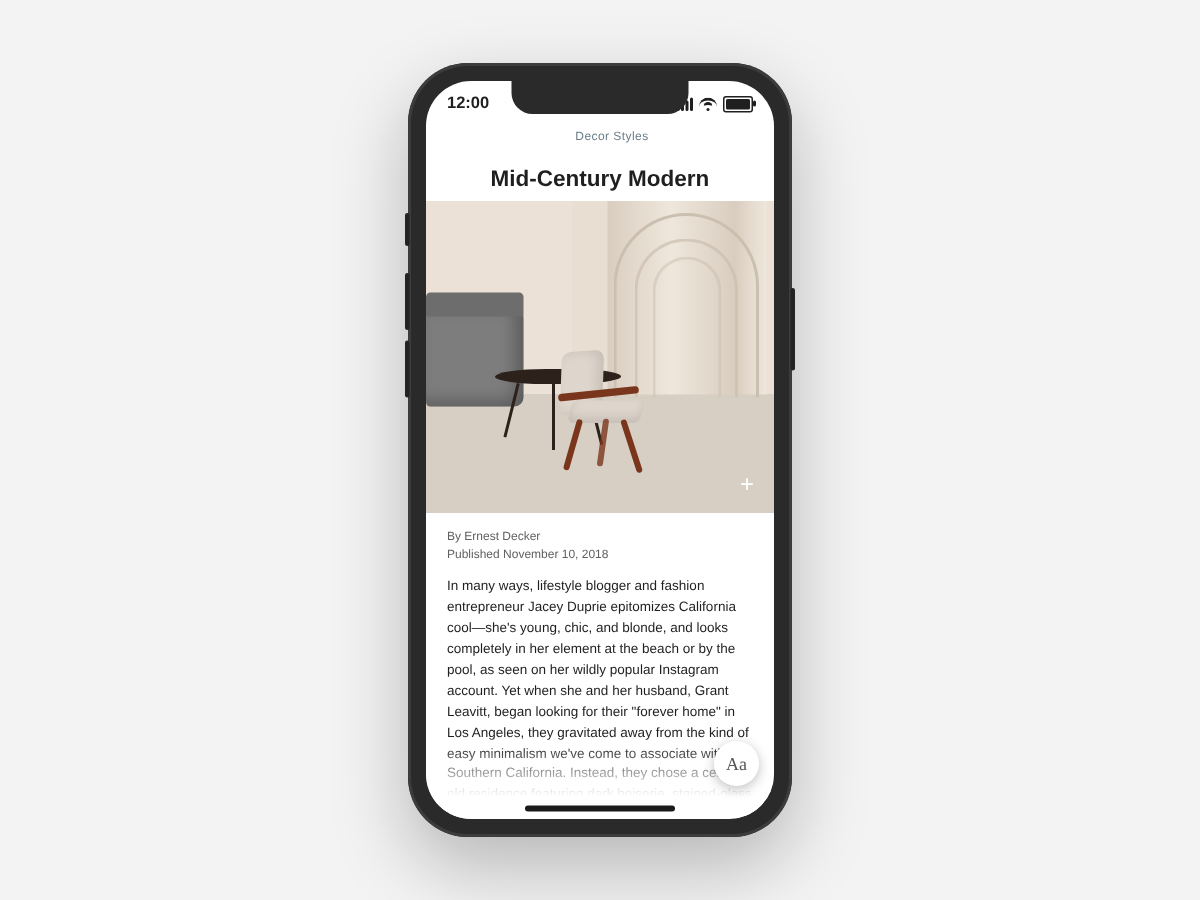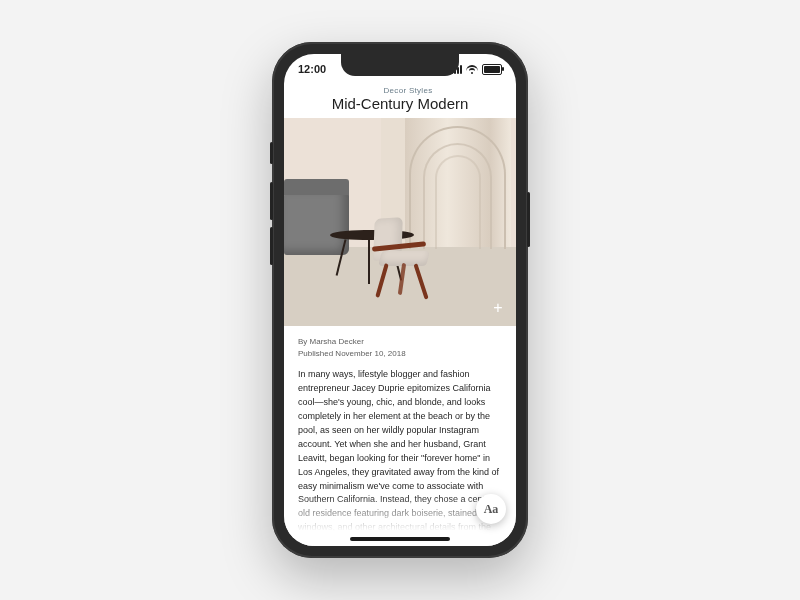--- a/index.html
+++ b/index.html
@@ -65,21 +65,21 @@
   .wifi{width:12px;height:9px;position:relative;}
   .wifi::before{content:"";position:absolute;inset:0;border:2px solid var(--ink);border-bottom:none;border-left:none;border-right:none;border-radius:10px 10px 0 0;}
   .wifi::after{content:"";position:absolute;left:3px;right:3px;top:3px;bottom:0;border:2px solid var(--ink);border-bottom:none;border-left:none;border-right:none;border-radius:8px 8px 0 0;}
   .wifi .dot{position:absolute;bottom:0;left:50%;width:2px;height:2px;background:var(--ink);border-radius:50%;transform:translateX(-50%);}
   .batt{width:18px;height:9px;border:1px solid var(--ink);border-radius:2px;position:relative;}
   .batt::after{content:"";position:absolute;right:-3px;top:2px;width:2px;height:4px;background:var(--ink);border-radius:1px;}
   .batt i{position:absolute;inset:1px;background:var(--ink);border-radius:1px;}
   
   .hdr{text-align:center;padding:2px 0 6px;}
   .hdr .cat{font-size:8px;letter-spacing:0.3px;color:var(--accent);padding-left:16px;}
-  .hdr .title{font-size:15px;font-weight:400;color:var(--ink);margin-top:0;}
+  .hdr .title{font-size:15px;font-weight:700;color:var(--ink);margin-top:16px;}
   
   .hero{
     height:208px;width:100%;position:relative;overflow:hidden;
     background:
       linear-gradient(to bottom, transparent 62%, var(--room-floor) 62%),
       linear-gradient(to right, var(--room-cream) 0 42%, #e8ded2 42% 58%, var(--room-cream) 58% 100%);
   }
   
   .hall{position:absolute;left:52%;top:0;width:46%;height:62%;
     background:linear-gradient(to right,#d9cdbf,#efe7dc 40%,#d9cdbf 80%,#efe7dc);
@@ -135,21 +135,20 @@
     pointer-events:none;z-index:5;
   }
   
   .aa{
     position:absolute;right:10px;bottom:22px;width:30px;height:30px;
     border-radius:50%;background:#fff;
     box-shadow:0 2px 8px rgba(0,0,0,.25);
     display:flex;align-items:center;justify-content:center;
     font-size:12px;color:#555;z-index:10;cursor:pointer;
     font-family:Georgia,serif;
-    font-weight:bold;
   }
   
   .home{
     position:absolute;bottom:5px;left:50%;transform:translateX(-50%);
     width:100px;height:4px;border-radius:3px;background:#1a1a1a;z-index:60;
   }
   .content{position:absolute;inset:0;display:flex;flex-direction:column;}
   .scroll{flex:1;overflow:hidden;position:relative;}
 </style>
 </head>
@@ -206,21 +205,21 @@
           <div class="seat"></div>
           <div class="leg l1"></div>
           <div class="leg l2"></div>
           <div class="leg l3"></div>
         </div>
         <div class="plus">+</div>
       </div>
 
       <div class="scroll">
         <div class="meta">
-          <div>By Marsha Decker</div>
+          <div>By Ernest Decker</div>
           <div>Published November 10, 2018</div>
         </div>
         <div class="body">In many ways, lifestyle blogger and fashion entrepreneur Jacey Duprie epitomizes California cool—she's young, chic, and blonde, and looks completely in her element at the beach or by the pool, as seen on her wildly popular Instagram account. Yet when she and her husband, Grant Leavitt, began looking for their "forever home" in Los Angeles, they gravitated away from the kind of easy minimalism we've come to associate with Southern California. Instead, they chose a century-old residence featuring dark boiserie, stained-glass windows, and other architectural details from the early 1900s. Mulholland was particularly enthusiastic about the living room's grand fireplace, whose original Batchelder tiles are a rarity these days (artist Ernest</div>
         <div class="fade"></div>
         <div class="aa">Aa</div>
       </div>
 
     </div>
   </div>
 </div>

